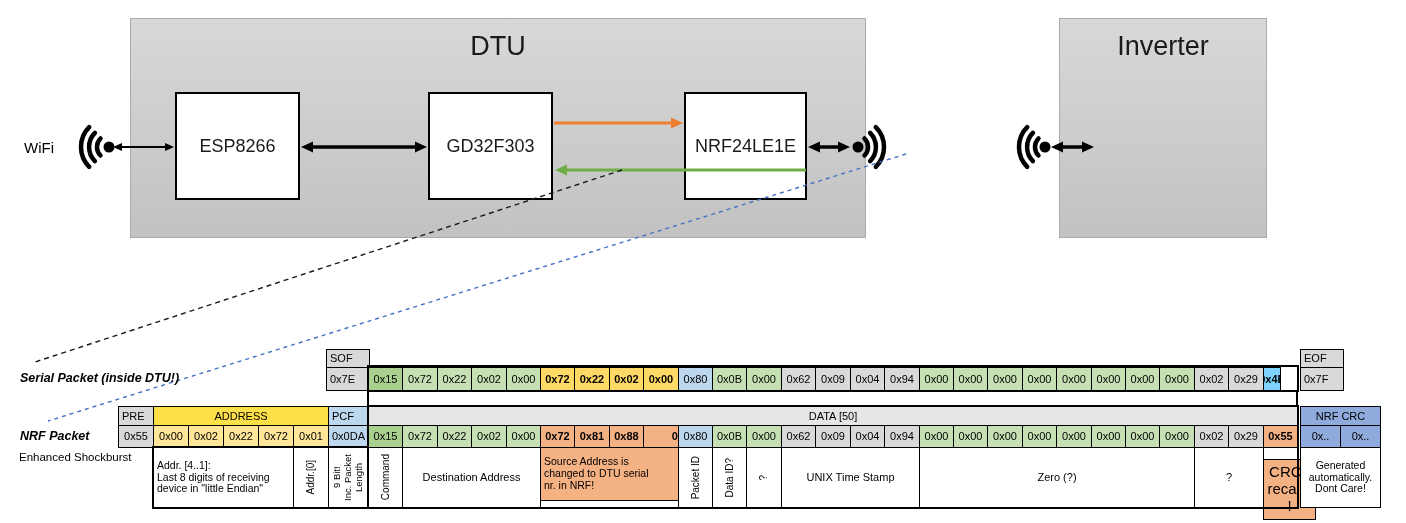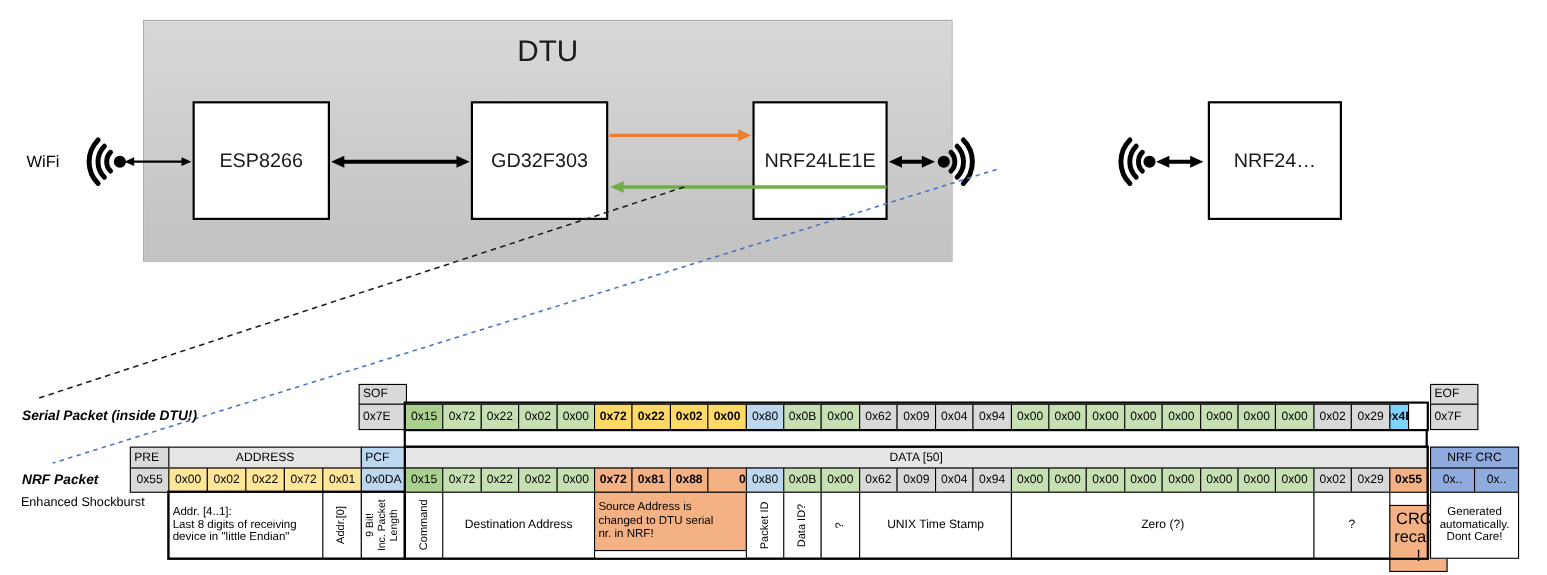--- a/index.html
+++ b/index.html
@@ -23,32 +23,32 @@
   svg.overlay{position:absolute;left:0;top:0;pointer-events:none;}
 </style>
 </head>
 <body>
 
 <div class="canvas">
 
   <div class="graybox" style="left:130px;top:18px;width:736px;height:220px;">
     <div class="gtitle">DTU</div>
   </div>
+  <div class="graybox" style="left:1059px;top:18px;width:208px;height:220px;">
+    <div class="gtitle">Inverter</div>
+  </div>
 
   <div class="comp" style="left:175px;top:92px;width:125px;height:108px;">
       <span>ESP8266</span>
     </div>
   <div class="comp" style="left:428px;top:92px;width:125px;height:108px;">
       <span>GD32F303</span>
     </div>
   <div class="comp" style="left:684px;top:92px;width:123px;height:108px;">
       <span>NRF24LE1E</span>
-    </div>
-  <div class="comp" style="left:1098px;top:92px;width:122px;height:108px;">
-      <span>NRF24…</span>
     </div>
 
   <div class="lbl wifi-lbl" style="left:24px;top:139px;">WiFi</div>
 
   <svg class="overlay" width="1406" height="523">
 
     <g stroke="#000" stroke-width="4.5" fill="none" stroke-linecap="round">
       <path d="M 100.5,138.5 A 12 12 0 0 0 100.5,155.5"></path>
       <path d="M 94.9,132.9 A 20 20 0 0 0 94.9,161.1"></path>
       <path d="M 89.2,127.2 A 28 28 0 0 0 89.2,166.8"></path>
@@ -137,21 +137,21 @@
       <div class="cell" style="left: 1056px; top: 367px; width: 36px; height: 24px; background: rgb(198, 224, 180);">0x00</div>
       <div class="cell" style="left: 1091px; top: 367px; width: 35px; height: 24px; background: rgb(198, 224, 180);">0x00</div>
       <div class="cell" style="left: 1125px; top: 367px; width: 35px; height: 24px; background: rgb(198, 224, 180);">0x00</div>
       <div class="cell" style="left: 1159px; top: 367px; width: 36px; height: 24px; background: rgb(198, 224, 180);">0x00</div>
       <div class="cell" style="left: 1194px; top: 367px; width: 35px; height: 24px; background: rgb(217, 217, 217);">0x02</div>
       <div class="cell" style="left: 1228px; top: 367px; width: 36px; height: 24px; background: rgb(217, 217, 217);">0x29</div>
       <div class="cell" style="left: 1263px; top: 367px; width: 18px; height: 24px; background: #7dd3fc; font-weight: bold;">0x4E</div>
       <div class="cell al" style="left: 1300px; top: 349px; width: 44px; height: 19px; background: rgb(217, 217, 217);">EOF</div>
       <div class="cell al" style="left: 1300px; top: 367px; width: 44px; height: 24px; background: rgb(217, 217, 217);">0x7F</div>
       <div class="cell al" style="left: 118px; top: 406px; width: 36px; height: 20px; background: rgb(217, 217, 217);">PRE</div>
-      <div class="cell" style="left: 153px; top: 406px; width: 176px; height: 20px; background: #e5e5e5;">ADDRESS</div>
+      <div class="cell" style="left: 153px; top: 406px; width: 176px; height: 20px; background: #fde047;">ADDRESS</div>
       <div class="cell al" style="left: 328px; top: 406px; width: 41px; height: 20px; background: rgb(189, 215, 238);">PCF</div>
       <div class="cell" style="left: 368px; top: 406px; width: 930px; height: 20px; background: rgb(231, 230, 230);">DATA [50]</div>
       <div class="cell" style="left: 1300px; top: 406px; width: 81px; height: 20px; background: rgb(143, 170, 220);">NRF CRC</div>
       <div class="cell" style="left: 118px; top: 425px; width: 36px; height: 23px; background: rgb(217, 217, 217);">0x55</div>
       <div class="cell" style="left: 153px; top: 425px; width: 36px; height: 23px; background: rgb(255, 230, 153);">0x00</div>
       <div class="cell" style="left: 188px; top: 425px; width: 36px; height: 23px; background: rgb(255, 230, 153);">0x02</div>
       <div class="cell" style="left: 223px; top: 425px; width: 36px; height: 23px; background: rgb(255, 230, 153);">0x22</div>
       <div class="cell" style="left: 258px; top: 425px; width: 36px; height: 23px; background: rgb(255, 230, 153);">0x72</div>
       <div class="cell" style="left: 293px; top: 425px; width: 36px; height: 23px; background: rgb(255, 230, 153);">0x01</div>
       <div class="cell" style="left: 328px; top: 425px; width: 41px; height: 23px; background: rgb(189, 215, 238);">0x0DA</div>

